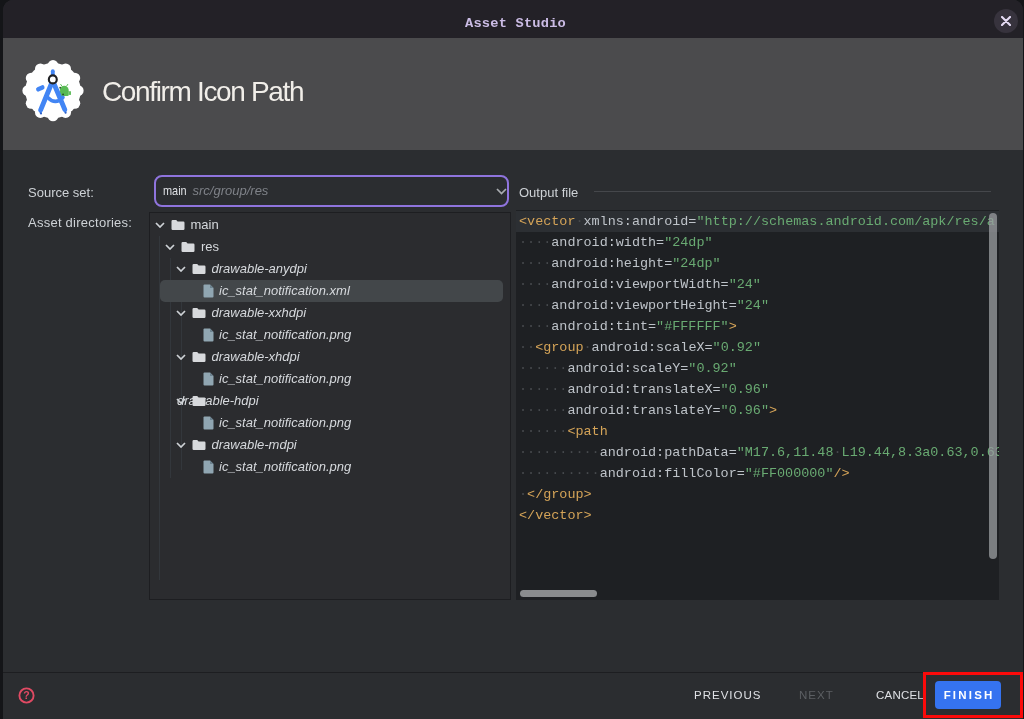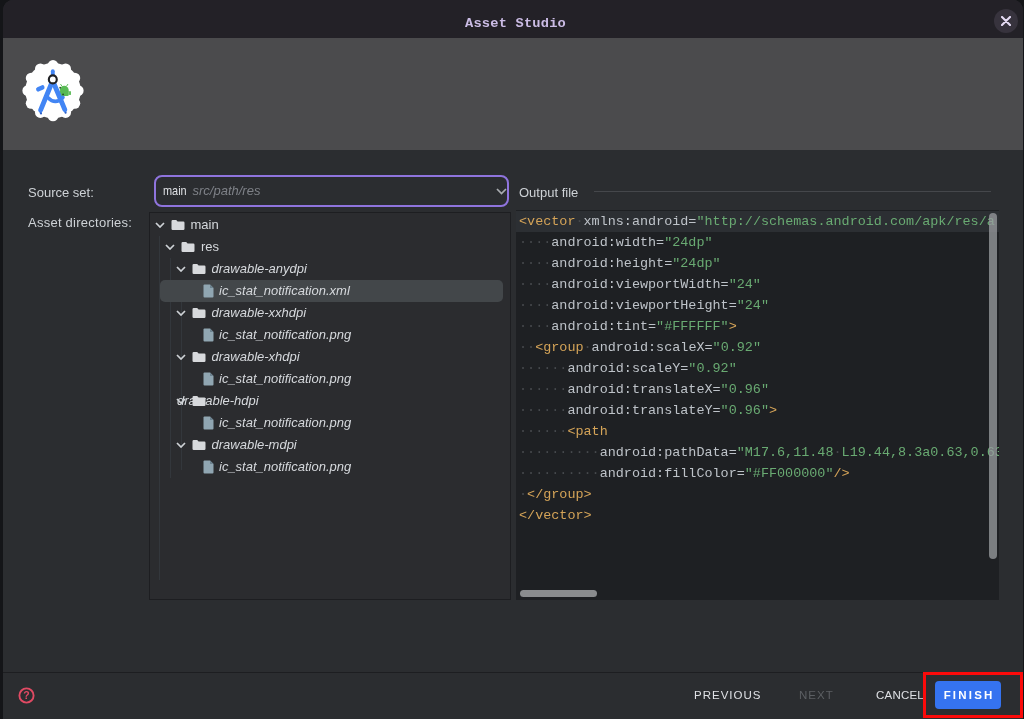--- a/index.html
+++ b/index.html
@@ -136,26 +136,27 @@
         <circle cx="42.4" cy="35.5" r="0.9" fill="#234423"></circle>
       </g>
       <line x1="18.9" y1="52.7" x2="19.6" y2="55.2" stroke="#2f62c9" stroke-width="2.2" stroke-linecap="round"></line>
       <line x1="44.4" y1="52.2" x2="45" y2="54.4" stroke="#2f62c9" stroke-width="2.2" stroke-linecap="round"></line>
       <line x1="30.6" y1="24" x2="19.3" y2="51.5" stroke="#4285f4" stroke-width="5.05" stroke-linecap="round"></line>
       <line x1="32.8" y1="24" x2="44.1" y2="51" stroke="#4285f4" stroke-width="5.05" stroke-linecap="round"></line>
       <path d="M26.6 38.6 Q34.5 46.8 42.3 38.6" fill="none" stroke="#4285f4" stroke-width="3.7" stroke-linecap="round"></path>
       <line x1="31.8" y1="11.6" x2="31.8" y2="16.5" stroke="#4285f4" stroke-width="4" stroke-linecap="round"></line>
       <circle cx="31.8" cy="20" r="4.1" fill="#ffffff" stroke="#202124" stroke-width="2.2"></circle>
     </svg>
+    <h1>Confirm Icon Path</h1>
   </div>
 
   <div class="label" style="left:25px; top:185px;">Source set:</div>
   <div id="combo">
     <span class="main">main</span>
-    <span class="path">src/path/res</span>
+    <span class="path">src/group/res</span>
     <svg style="position:absolute; left:340px; top:11px;" width="11" height="7" viewBox="0 0 11 7">
       <path d="M1 1 L5.5 5.5 L10 1" fill="none" stroke="#a9acb0" stroke-width="1.7"></path>
     </svg>
   </div>
   <div class="label" style="left:25px; top:215px; letter-spacing:0.25px;">Asset directories:</div>
 
   <div id="tree">
     <div class="guide" style="left:9px; top:22.5px; height:344px;"></div>
     <div class="guide" style="left:19.5px; top:44.5px; height:220px;"></div>
     <div class="guide" style="left:30.5px; top:66.5px; height:190px;"></div>

